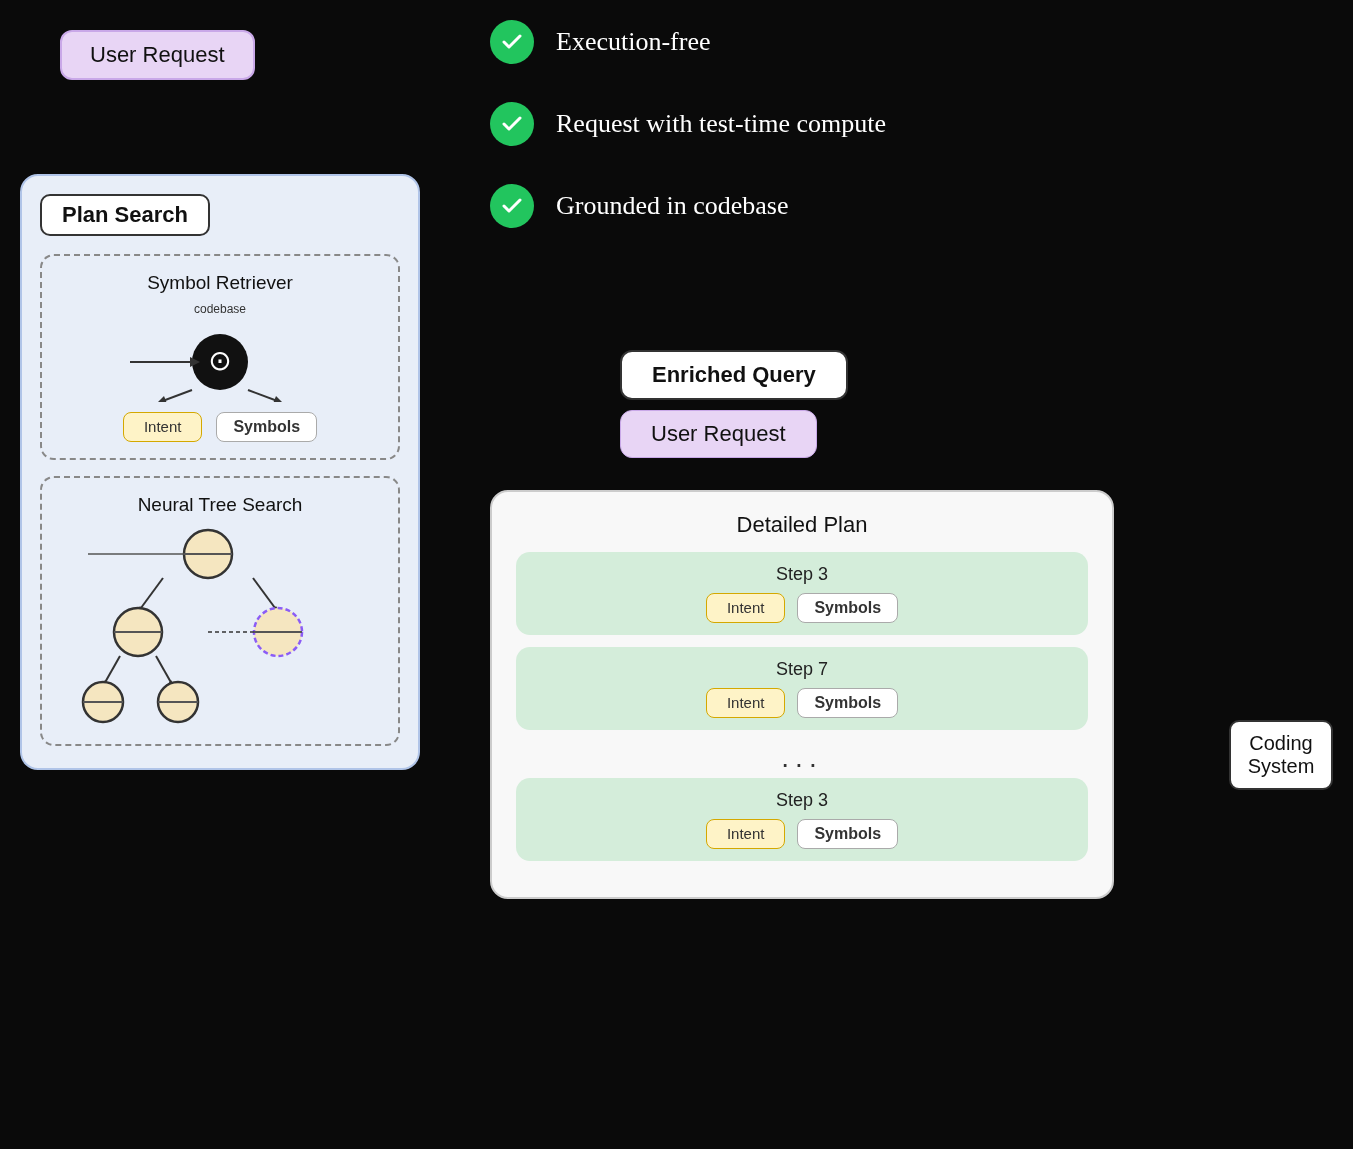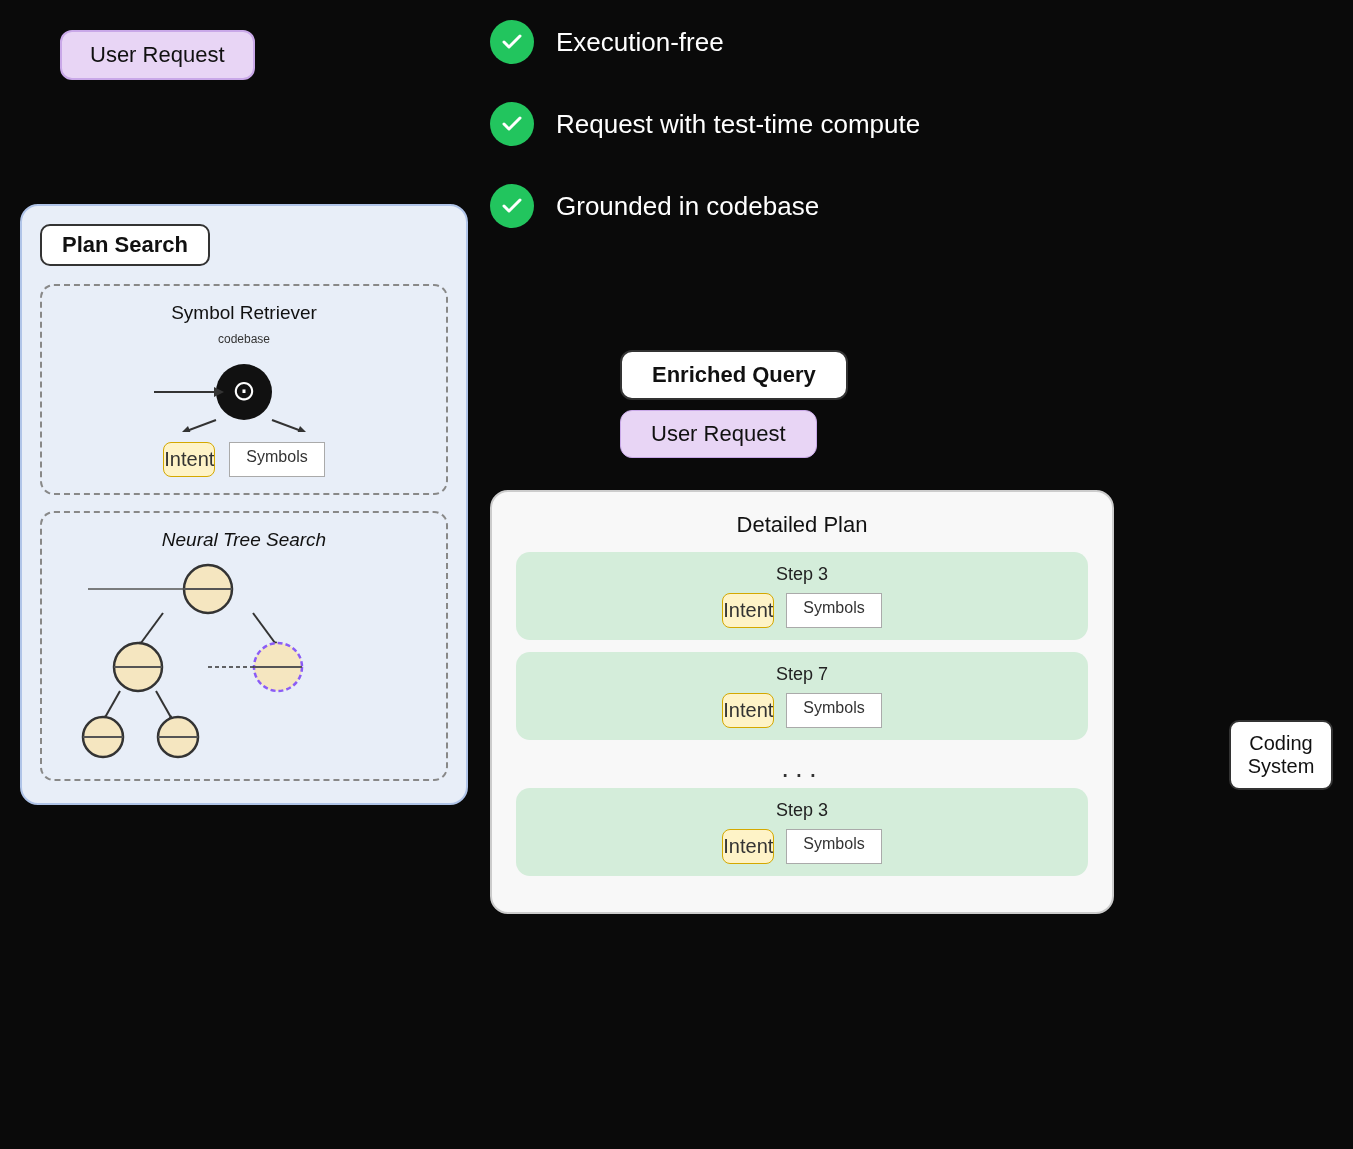--- a/index.html
+++ b/index.html
@@ -28,20 +28,21 @@
     }
 
     
     .checkmarks-area {
       position: absolute;
       top: 20px;
       left: 490px;
       display: flex;
       flex-direction: column;
       gap: 38px;
+      font-family: Liberation Serif, serif;
     }
     .check-item {
       display: flex;
       align-items: center;
       gap: 22px;
     }
     .check-circle {
       width: 44px;
       height: 44px;
       background: #22c55e;
@@ -57,23 +58,23 @@
     }
     .check-text {
       font-size: 26px;
       color: #fff;
       font-weight: 400;
     }
 
     
     .plan-search-container {
       position: absolute;
-      top: 204px;
+      top: 174px;
       left: 20px;
-      width: 448px;
+      width: 400px;
       background: #e8eef8;
       border: 2px solid #b0c4e8;
       border-radius: 18px;
       padding: 18px 18px 22px;
     }
     .plan-search-title {
       background: #fff;
       border: 2px solid #333;
       border-radius: 10px;
       text-align: center;
@@ -118,40 +119,40 @@
     .intent-symbols-row {
       display: flex;
       gap: 14px;
       justify-content: center;
       margin-top: 4px;
     }
     .tag-yellow {
       background: #fef3c7;
       border: 1.5px solid #d4a800;
       border-radius: 8px;
-      padding: 5px 0;
-      font-size: 20px;
+      padding: 5px 20px;
+      font-size: 15px;
       color: #333;
     }
     .tag-white {
       background: #fff;
       border: 1.5px solid #aaa;
-      border-radius: 0;
+      border-radius: 8px;
       padding: 5px 16px;
       font-size: 16px;
       color: #333;
+      font-weight: bold;
     }
 
     
     .neural-tree-box {
       border: 2.5px dashed #888;
       border-radius: 14px;
       padding: 16px;
       background: transparent;
-      font-style: italic;
     }
     .tree-svg {
       width: 300px;
       height: 200px;
     }
 
     
     .enriched-query {
       position: absolute;
       top: 350px;

